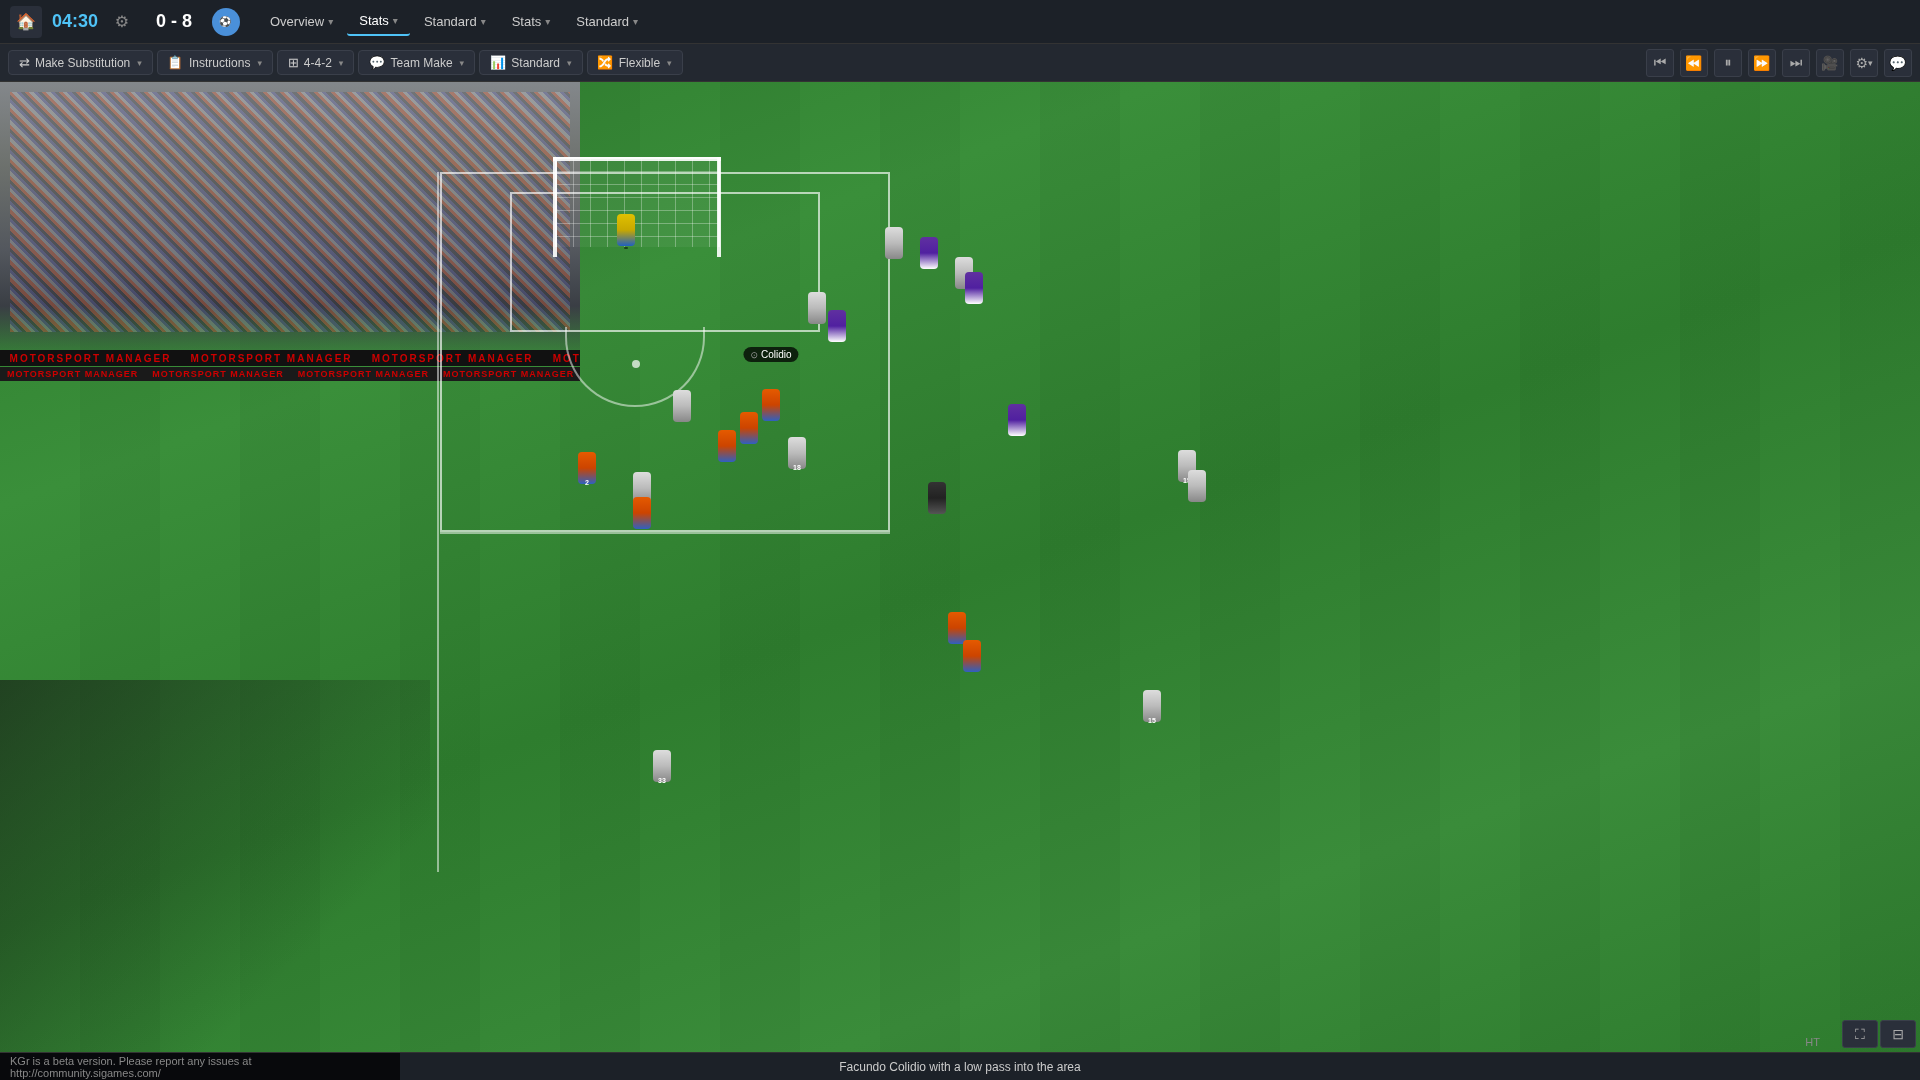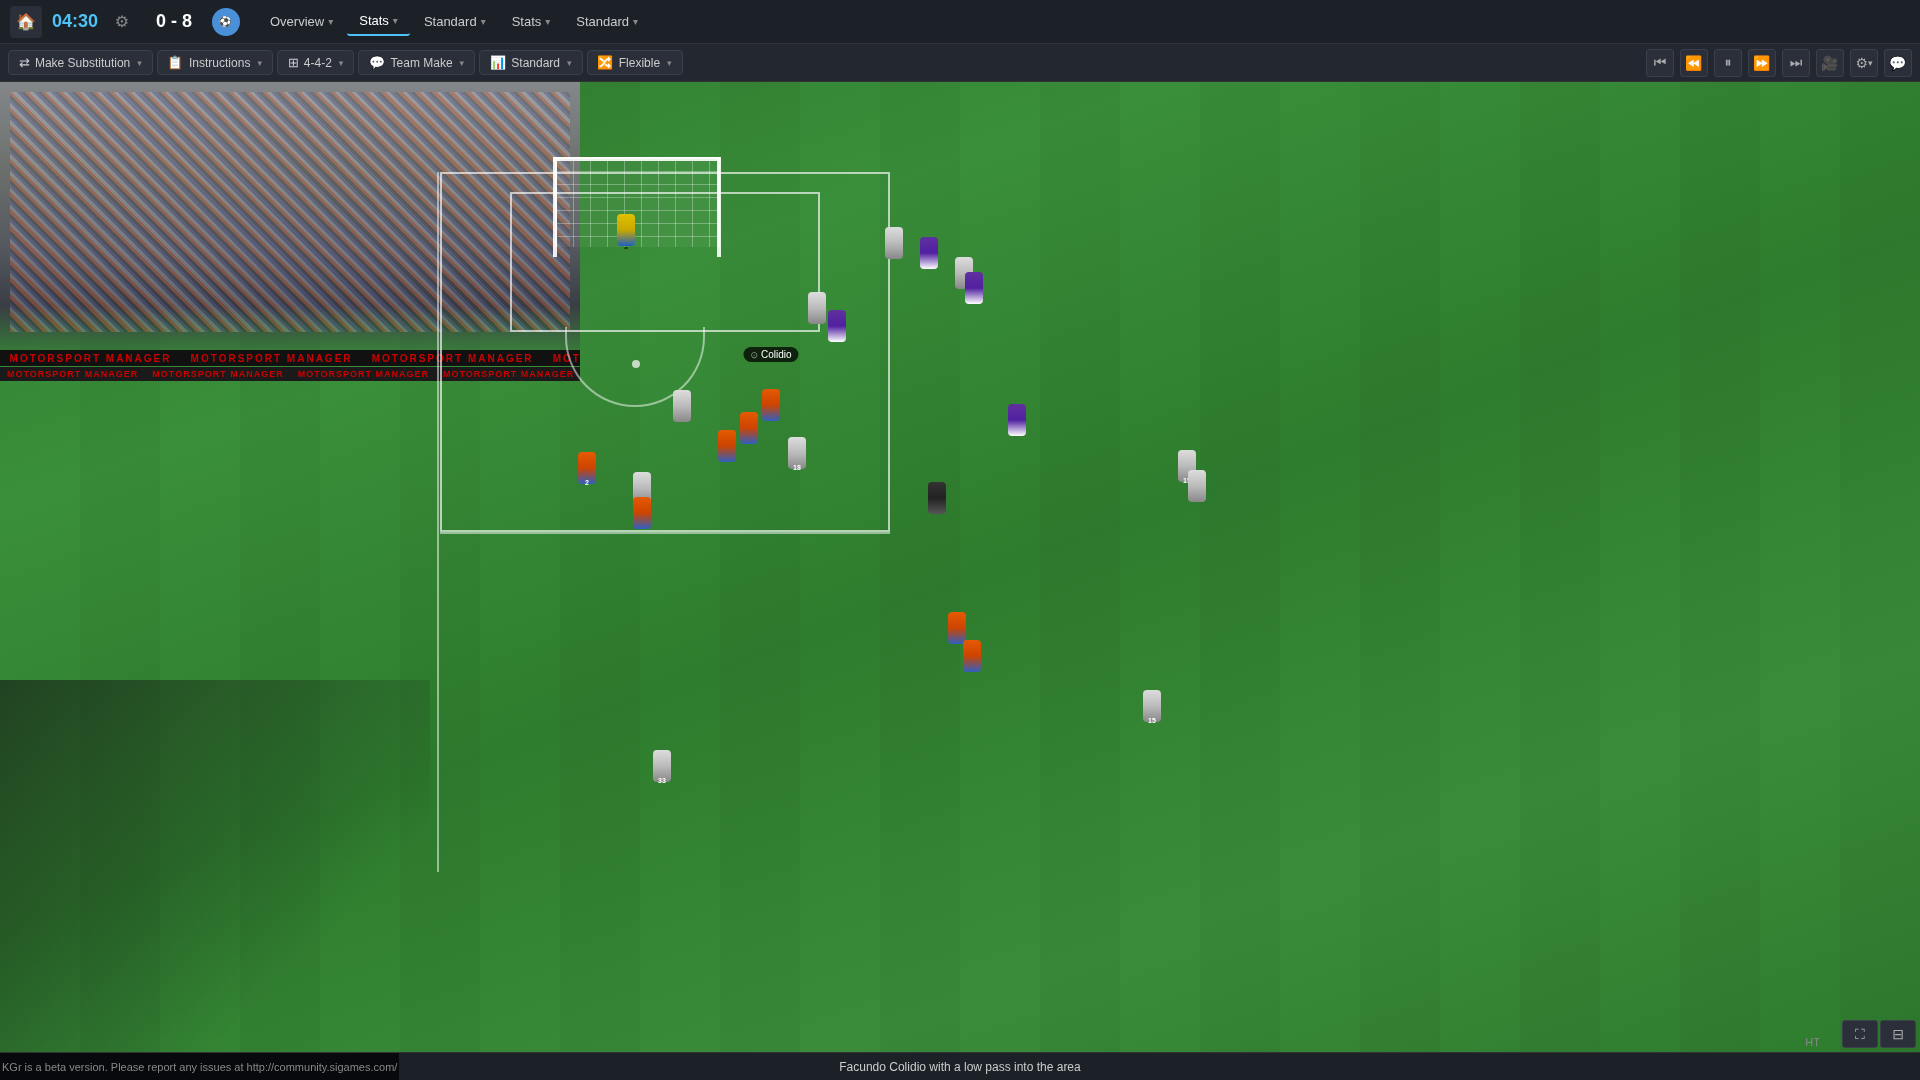--- a/index.html
+++ b/index.html
@@ -100,21 +100,21 @@
     
     #status-bar {
       position: absolute; bottom: 0; left: 0; right: 0; height: 28px;
       background: #1c2128; border-top: 1px solid #333;
       display: flex; align-items: center; justify-content: center;
       color: #ccc; font-size: 12px;
     }
     #status-left {
       position: absolute; left: 0; top: 0; height: 28px;
       background: rgba(0,0,0,0.7); color: #888; font-size: 11px;
-      padding: 0 2px; display: flex; align-items: center; max-width: 400px;
+      padding: 0 10px; display: flex; align-items: center; max-width: 400px;
     }
     #corner-btns {
       position: absolute; bottom: 28px; right: 0;
       display: flex; gap: 2px; padding: 4px;
     }
     .corner-btn {
       width: 36px; height: 28px; background: #2a2f3a; border: 1px solid #3a3f4a;
       display: flex; align-items: center; justify-content: center;
       cursor: pointer; color: #aaa; font-size: 14px; border-radius: 3px;
     }

